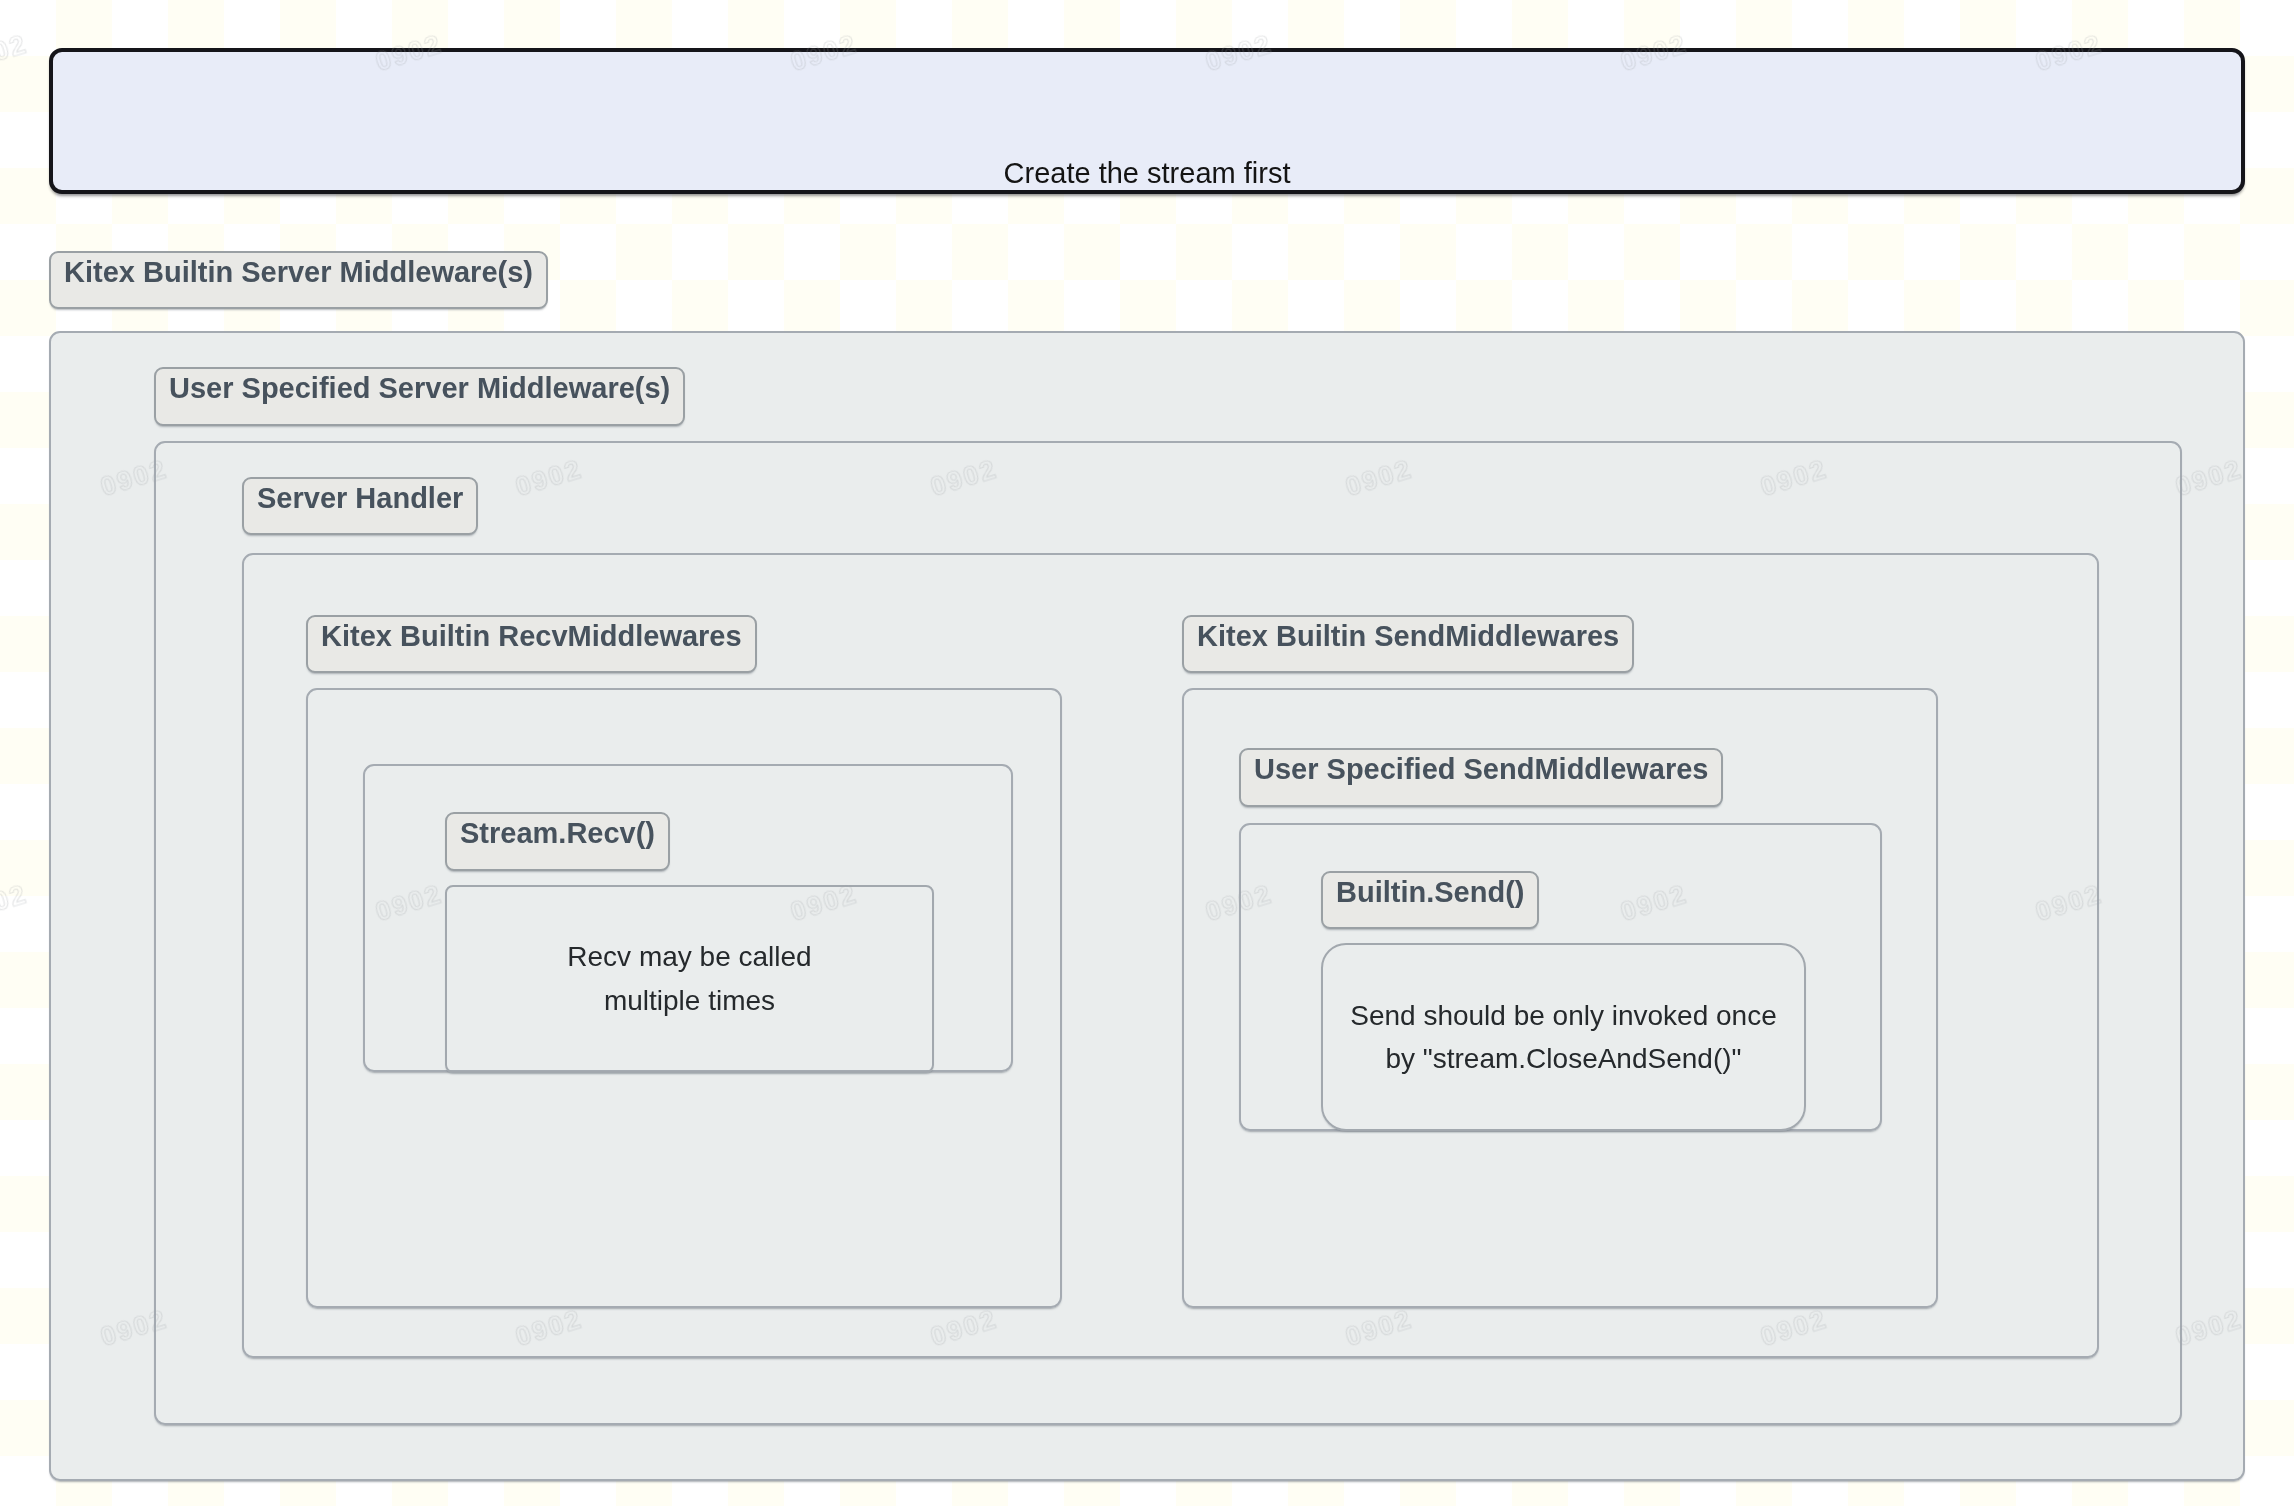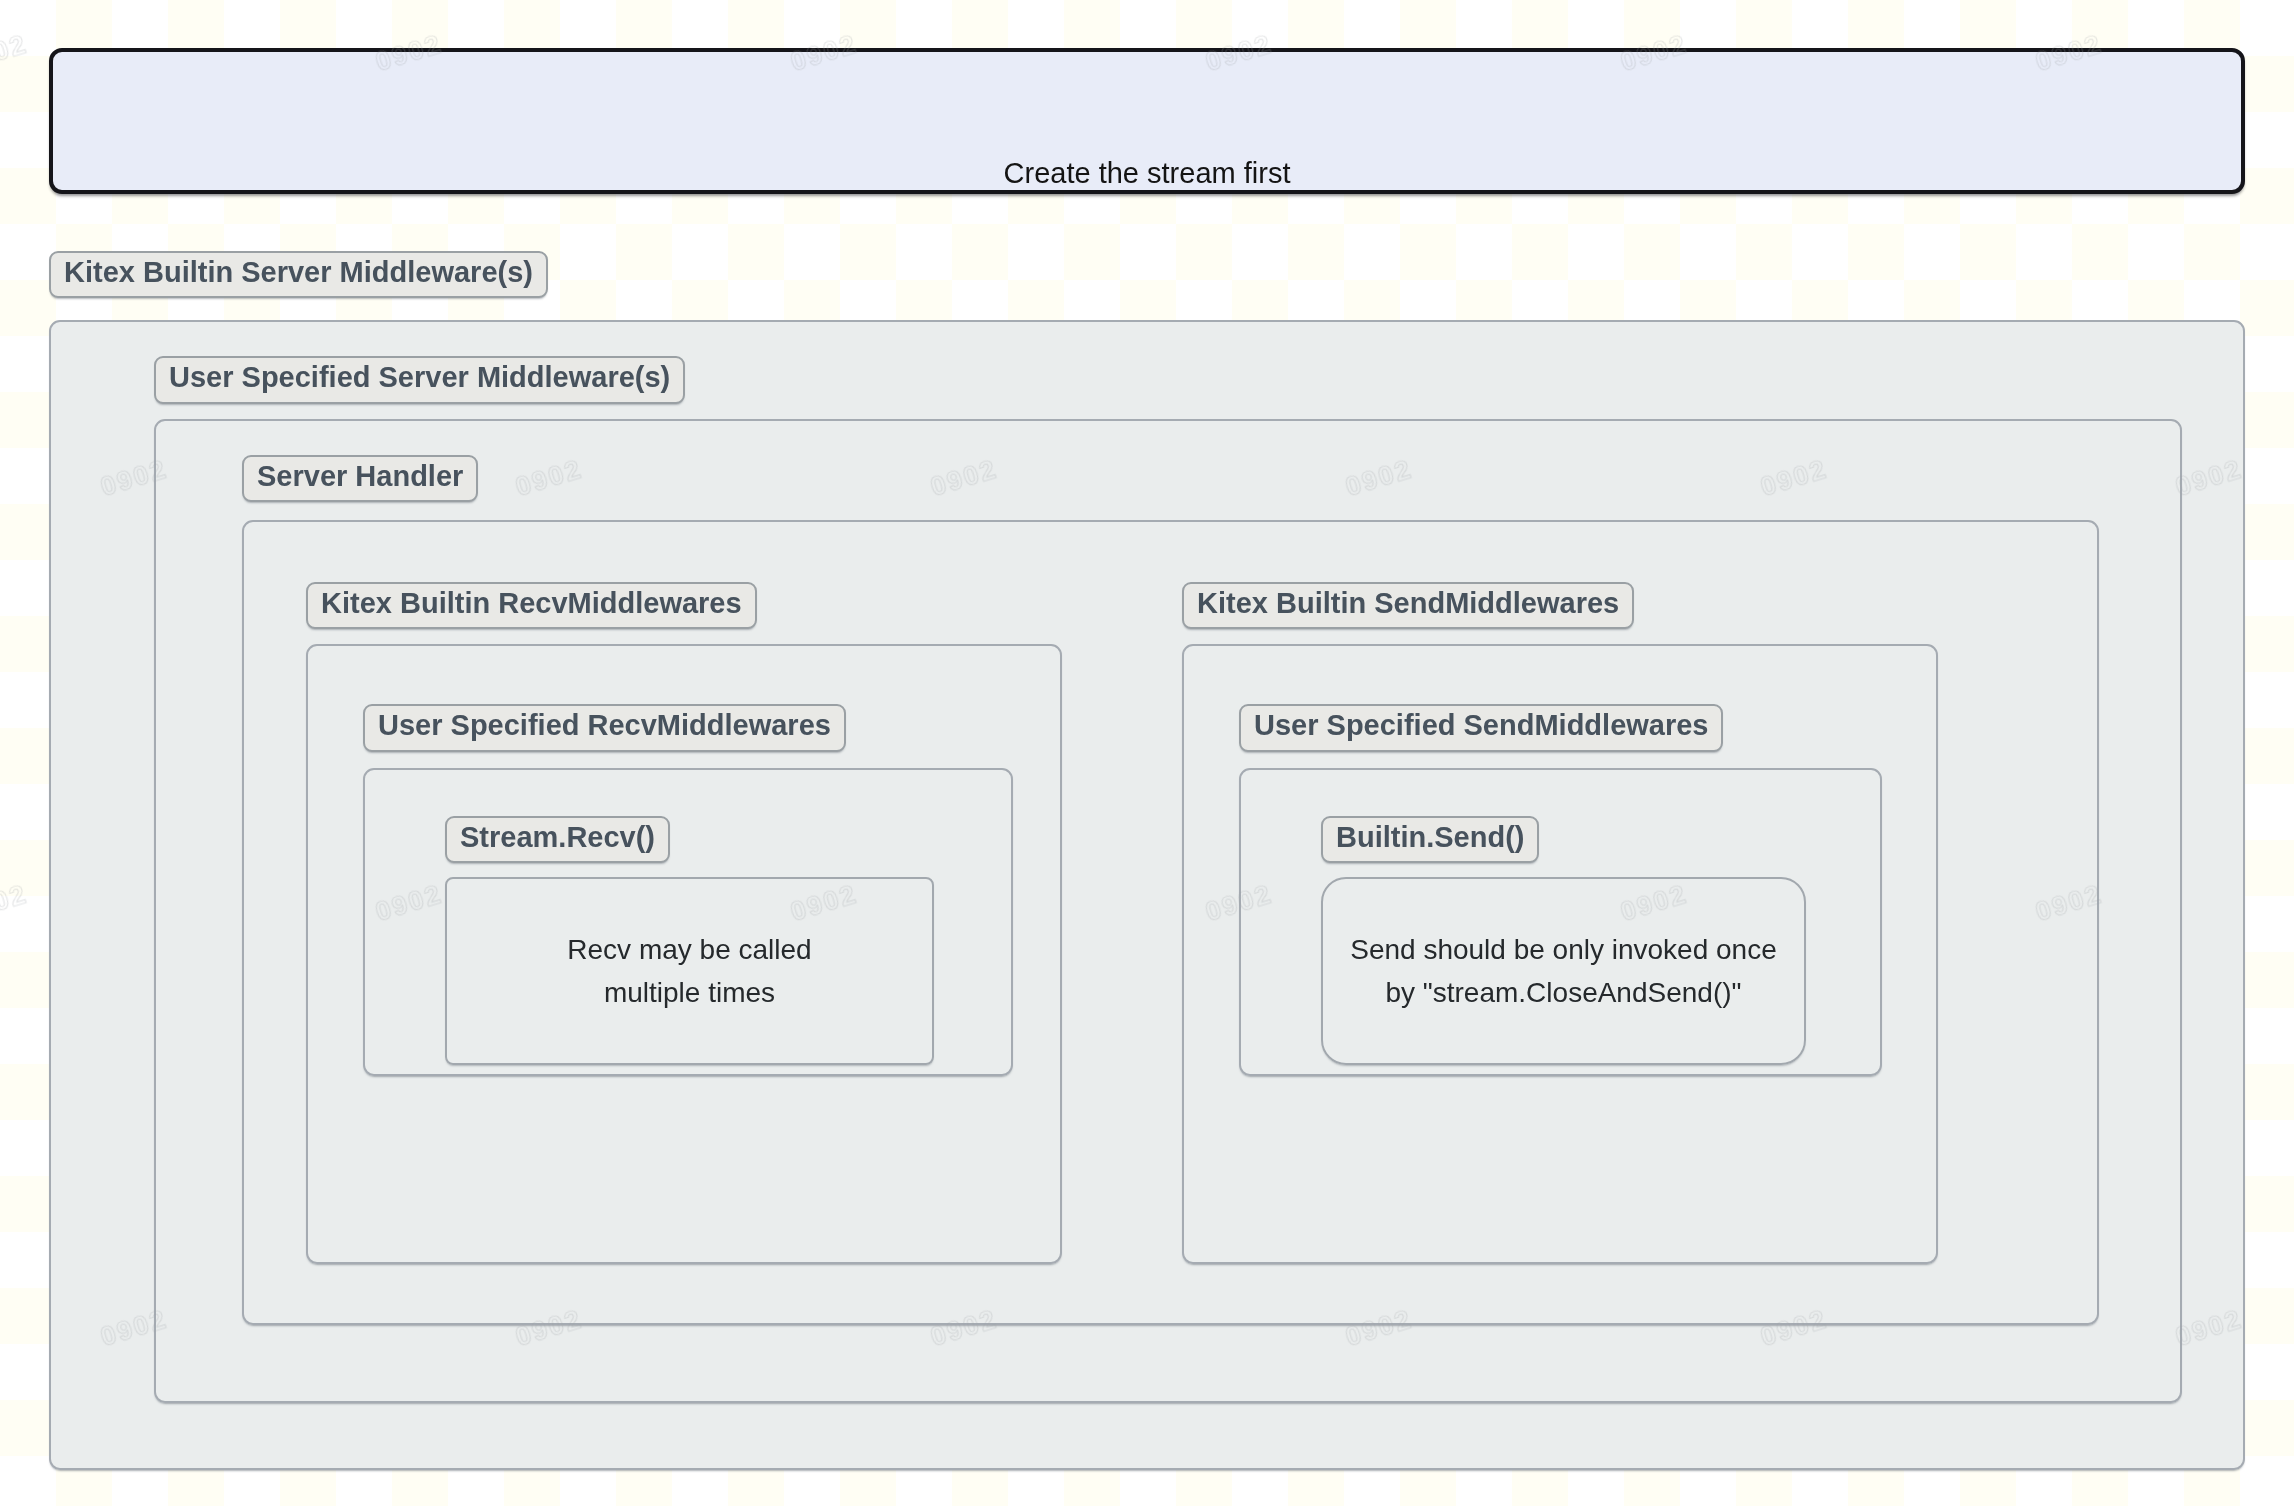--- a/index.html
+++ b/index.html
@@ -55,21 +55,21 @@
   
   .badge {
     display: inline-block;
     background: var(--badge_bg);
     border: 2px solid var(--badge_border);
     border-radius: 9px;
     box-shadow: 0 2px 2px -1px rgba(90,100,110,0.45);
     font-weight: 700;
     font-size: 29px;
     color: var(--badge_text);
-    padding: 3px 13px 7px 13px;
+    padding: 3px 13px 18px 13px;
     line-height: 1.15;
     white-space: nowrap;
     position: relative;
     z-index: 2;
   }
   
   .panel {
     border: 2px solid var(--panel_border);
     border-radius: 11px;
     box-shadow: 0 2px 2px -1px rgba(90,100,110,0.5);
@@ -144,21 +144,20 @@
 
     <span class="badge">Server Handler</span>
 
     <div class="panel container-server-handler">
 
       <div class="columns">
 
         <div class="column">
           <span class="badge">Kitex Builtin RecvMiddlewares</span>
           <div class="panel container-builtin">
-            <span class="badge">User Specified RecvMiddlewares</span>
             <div class="panel container-user-stream recv">
               <span class="badge">Stream.Recv()</span>
               <div class="note-box recv">
                 <div class="note-text">Recv may be called
 multiple times</div>
               </div>
             </div>
           </div>
         </div>
 

